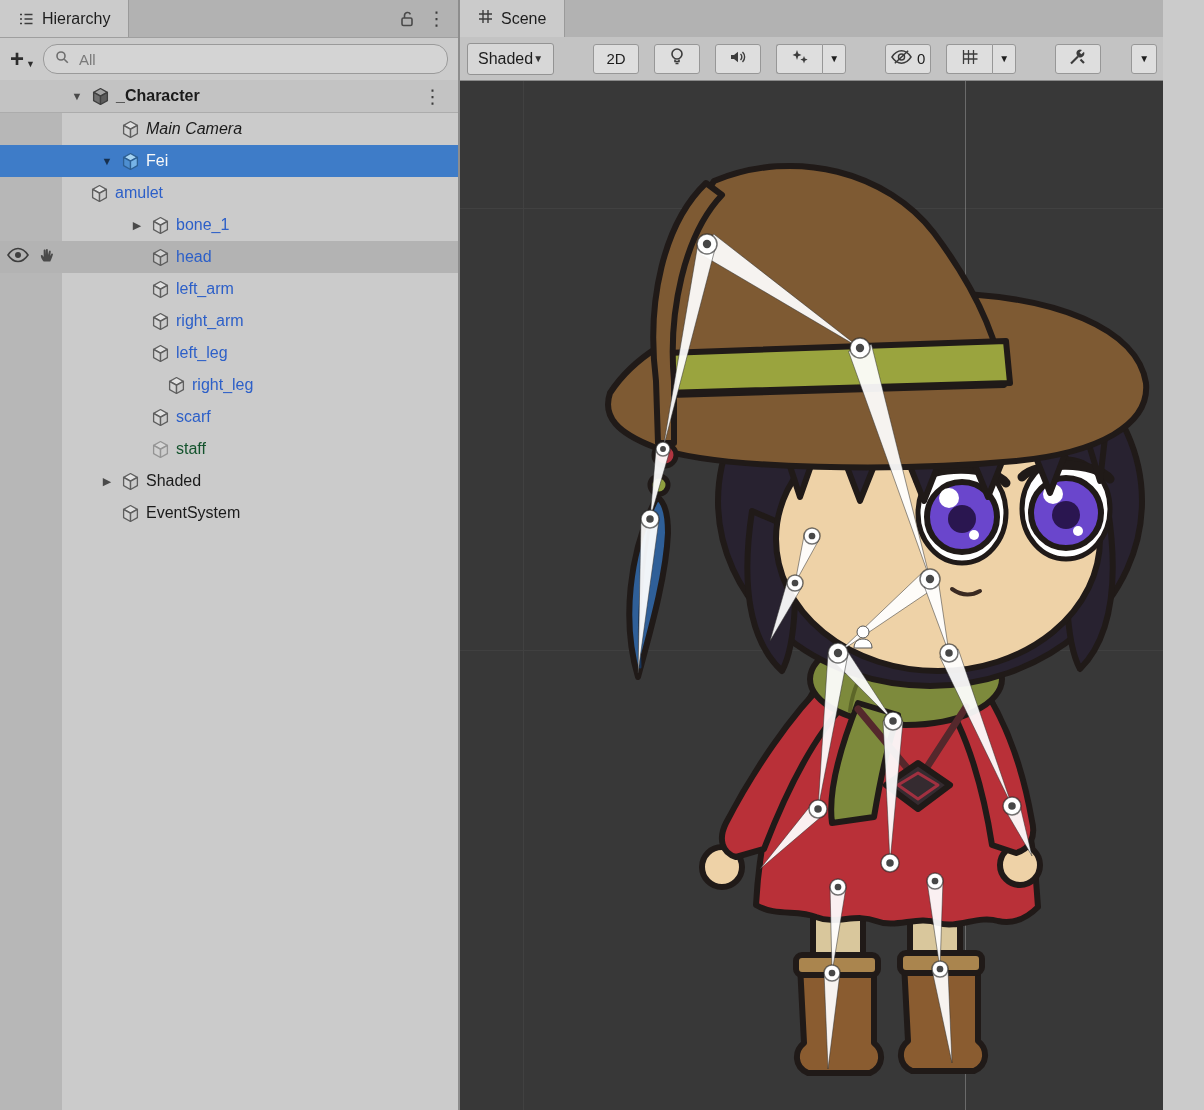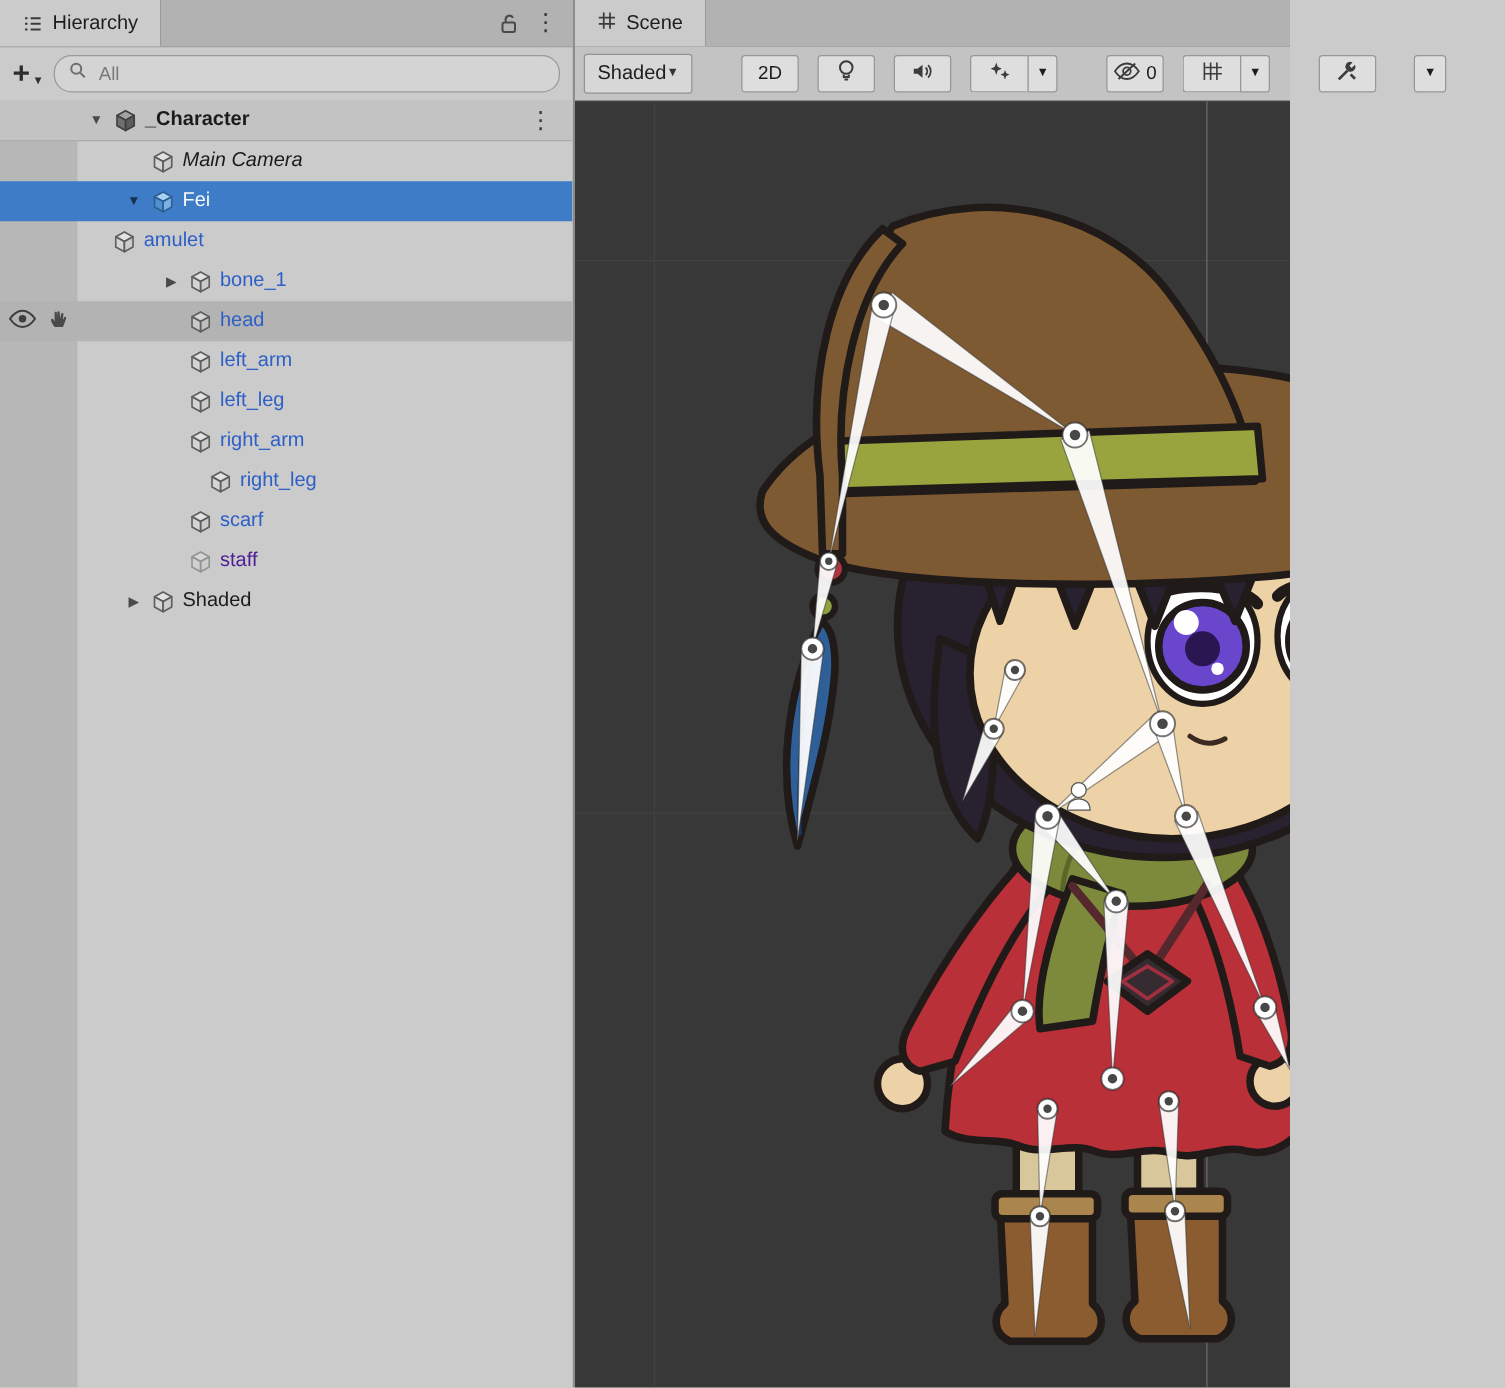--- a/index.html
+++ b/index.html
@@ -2,21 +2,21 @@
 <html style="--selection: #3e7cc8; --prefab-text: #2c5fc8; --scene-bg: #383838; --panel-bg: #cbcbcb;"><head>
 <meta charset="utf-8">
 <style>
   html,body{margin:0;padding:0;}
   body{
     width:1204px;height:1110px;overflow:hidden;
     font-family:"Liberation Sans",sans-serif;
     background:#cbcbcb;
     -webkit-font-smoothing:antialiased;
   }
-  .app{display:flex;width:1032px;height:1110px;}
+  .app{display:flex;width:1163px;height:1110px;}
 
   
   .hierarchy{width:458px;flex:0 0 458px;display:flex;flex-direction:column;background:#cbcbcb;border-right:2px solid #8d8d8d;}
   .tabstrip{height:37px;flex:0 0 37px;background:#b2b2b2;display:flex;align-items:stretch;border-bottom:1px solid #9f9f9f;}
   .tab{display:flex;align-items:center;gap:8px;padding:0 18px;font-size:16px;color:#1d1d1d;}
   .tab.active{background:#cbcbcb;border-right:1px solid #9a9a9a;}
   .strip-actions{margin-left:auto;display:flex;align-items:center;gap:12px;padding-right:12px;}
   .ghostbtn{background:none;border:none;padding:0;display:flex;align-items:center;cursor:default;}
   .kebab{font-size:19px;color:#3c3c3c;line-height:1;}
 
@@ -34,21 +34,21 @@
   .row.scene-header{background:#c3c3c3;border-bottom:1px solid #acacac;}
   .row.scene-header .label{font-weight:bold;}
   .row.selected{background:var(--selection,#3e7cc8);}
   .row.hover{background:#b3b3b3;}
   .arrow{width:22px;flex:0 0 22px;text-align:center;font-size:11px;color:#4a4a4a;}
   .row.selected .arrow{color:#17304e;}
   .icon{width:25px;flex:0 0 25px;display:flex;justify-content:center;align-items:center;}
   .label{margin-left:3px;white-space:nowrap;}
   .c-blue{color:var(--prefab-text,#2c5fc8);}
   .c-black{color:#1b1b1b;text-align:right;}
-  .c-gray{color:#4c1d95;}
+  .c-gray{color:#14532d;}
   .c-white{color:#f8f8f8;}
   .rowmenu{margin-left:auto;padding-right:16px;font-size:19px;color:#3c3c3c;line-height:1;}
   .gutter-icons{position:absolute;left:7px;top:0;height:100%;display:flex;align-items:center;gap:9px;}
 
   
   .scene{flex:1;display:flex;flex-direction:column;background:#383838;min-width:0;}
   .scene .tabstrip{border-bottom:none;}
   .toolbar{height:43px;flex:0 0 43px;background:#c3c3c3;border-bottom:1px solid #8a8a8a;display:flex;align-items:center;padding:0 7px;gap:15px;}
   .dd{width:218px;height:30px;background:#d7d7d7;border:1px solid #939393;border-radius:3px;display:flex;align-items:center;justify-content:space-between;padding:0 10px;font-size:16px;color:#1d1d1d;}
   .dd .caret{font-size:10px;color:#333;}
@@ -206,32 +206,32 @@
         </div>
         <div class="row" style="padding-left: 126px;">
           <span class="arrow"></span>
           <span class="icon">
             <svg width="19" height="19" viewBox="0 0 16 16" style="opacity:1">
               <path d="M8 1.3 13.8 4.5 8 7.7 2.2 4.5Z" fill="rgba(255,255,255,.45)" stroke="#5f5f5f" stroke-width="1.1" stroke-linejoin="round"></path>
               <path d="M2.2 4.5 8 7.7V14.7L2.2 11.5Z" fill="rgba(224,224,224,.5)" stroke="#5f5f5f" stroke-width="1.1" stroke-linejoin="round"></path>
               <path d="M13.8 4.5 8 7.7V14.7L13.8 11.5Z" fill="rgba(205,205,205,.5)" stroke="#5f5f5f" stroke-width="1.1" stroke-linejoin="round"></path>
             </svg>
           </span>
+          <span class="label c-blue">right_arm</span>
+        </div>
+        <div class="row" style="padding-left: 126px;">
+          <span class="arrow"></span>
+          <span class="icon">
+            <svg width="19" height="19" viewBox="0 0 16 16" style="opacity:1">
+              <path d="M8 1.3 13.8 4.5 8 7.7 2.2 4.5Z" fill="rgba(255,255,255,.45)" stroke="#5f5f5f" stroke-width="1.1" stroke-linejoin="round"></path>
+              <path d="M2.2 4.5 8 7.7V14.7L2.2 11.5Z" fill="rgba(224,224,224,.5)" stroke="#5f5f5f" stroke-width="1.1" stroke-linejoin="round"></path>
+              <path d="M13.8 4.5 8 7.7V14.7L13.8 11.5Z" fill="rgba(205,205,205,.5)" stroke="#5f5f5f" stroke-width="1.1" stroke-linejoin="round"></path>
+            </svg>
+          </span>
           <span class="label c-blue">left_leg</span>
-        </div>
-        <div class="row" style="padding-left: 126px;">
-          <span class="arrow"></span>
-          <span class="icon">
-            <svg width="19" height="19" viewBox="0 0 16 16" style="opacity:1">
-              <path d="M8 1.3 13.8 4.5 8 7.7 2.2 4.5Z" fill="rgba(255,255,255,.45)" stroke="#5f5f5f" stroke-width="1.1" stroke-linejoin="round"></path>
-              <path d="M2.2 4.5 8 7.7V14.7L2.2 11.5Z" fill="rgba(224,224,224,.5)" stroke="#5f5f5f" stroke-width="1.1" stroke-linejoin="round"></path>
-              <path d="M13.8 4.5 8 7.7V14.7L13.8 11.5Z" fill="rgba(205,205,205,.5)" stroke="#5f5f5f" stroke-width="1.1" stroke-linejoin="round"></path>
-            </svg>
-          </span>
-          <span class="label c-blue">right_arm</span>
         </div>
         <div class="row" style="padding-left: 126px; margin-left: 16px;">
           <span class="arrow"></span>
           <span class="icon">
             <svg width="19" height="19" viewBox="0 0 16 16" style="opacity:1">
               <path d="M8 1.3 13.8 4.5 8 7.7 2.2 4.5Z" fill="rgba(255,255,255,.45)" stroke="#5f5f5f" stroke-width="1.1" stroke-linejoin="round"></path>
               <path d="M2.2 4.5 8 7.7V14.7L2.2 11.5Z" fill="rgba(224,224,224,.5)" stroke="#5f5f5f" stroke-width="1.1" stroke-linejoin="round"></path>
               <path d="M13.8 4.5 8 7.7V14.7L13.8 11.5Z" fill="rgba(205,205,205,.5)" stroke="#5f5f5f" stroke-width="1.1" stroke-linejoin="round"></path>
             </svg>
           </span>
@@ -262,20 +262,31 @@
         <div class="row" style="padding-left: 96px;">
           <span class="arrow">▶</span>
           <span class="icon">
             <svg width="19" height="19" viewBox="0 0 16 16" style="opacity:1">
               <path d="M8 1.3 13.8 4.5 8 7.7 2.2 4.5Z" fill="rgba(255,255,255,.45)" stroke="#5f5f5f" stroke-width="1.1" stroke-linejoin="round"></path>
               <path d="M2.2 4.5 8 7.7V14.7L2.2 11.5Z" fill="rgba(224,224,224,.5)" stroke="#5f5f5f" stroke-width="1.1" stroke-linejoin="round"></path>
               <path d="M13.8 4.5 8 7.7V14.7L13.8 11.5Z" fill="rgba(205,205,205,.5)" stroke="#5f5f5f" stroke-width="1.1" stroke-linejoin="round"></path>
             </svg>
           </span>
           <span class="label c-black">Shaded</span>
+        </div>
+        <div class="row" style="padding-left: 96px;">
+          <span class="arrow"></span>
+          <span class="icon">
+            <svg width="19" height="19" viewBox="0 0 16 16" style="opacity:1">
+              <path d="M8 1.3 13.8 4.5 8 7.7 2.2 4.5Z" fill="rgba(255,255,255,.45)" stroke="#5f5f5f" stroke-width="1.1" stroke-linejoin="round"></path>
+              <path d="M2.2 4.5 8 7.7V14.7L2.2 11.5Z" fill="rgba(224,224,224,.5)" stroke="#5f5f5f" stroke-width="1.1" stroke-linejoin="round"></path>
+              <path d="M13.8 4.5 8 7.7V14.7L13.8 11.5Z" fill="rgba(205,205,205,.5)" stroke="#5f5f5f" stroke-width="1.1" stroke-linejoin="round"></path>
+            </svg>
+          </span>
+          <span class="label c-black">EventSystem</span>
         </div>
       </div>
   </aside>
 
   <main class="scene">
     <div class="tabstrip">
       <div class="tab active">
         <span>
           <svg width="15" height="15" viewBox="0 0 15 15">
               <path d="M1 5h13M1 10h13M5 1v13M10 1v13" stroke="#3c3c3c" stroke-width="1.4"></path>

